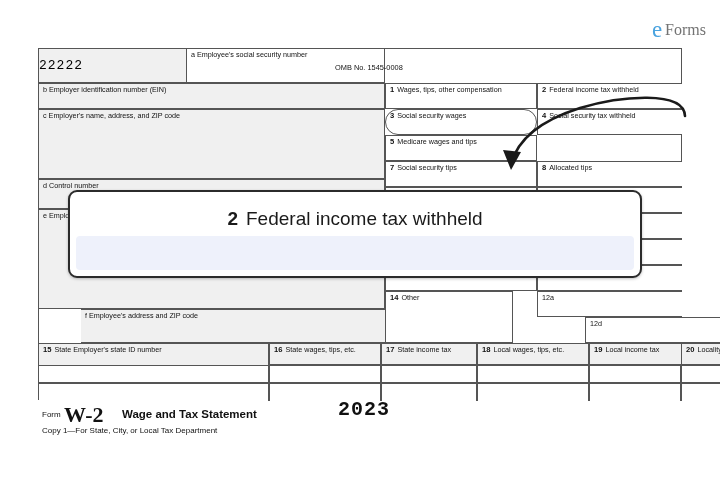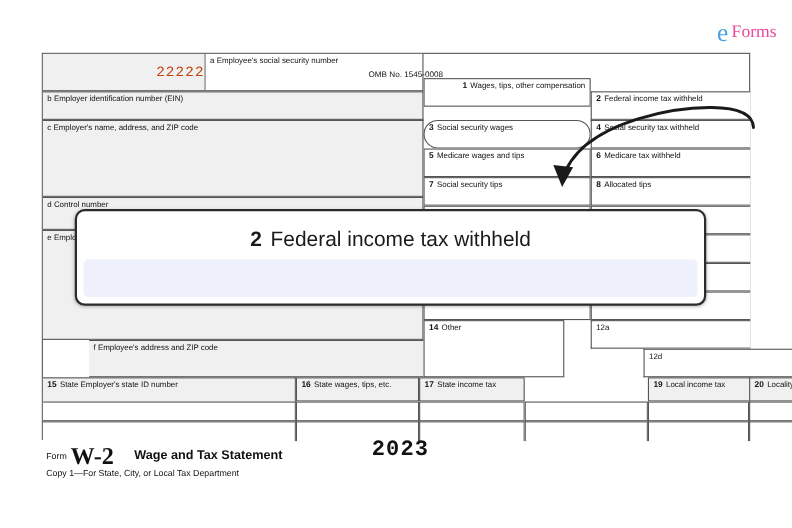--- a/index.html
+++ b/index.html
@@ -42,21 +42,21 @@
 
   .ctrlnum{
     position:absolute;
     left:0;top:0;width:148px;height:34px;
     border:1px solid #555;border-left:0;border-top:0;
     box-sizing:border-box;background:#f0f0f0;
   }
   .ctrlnum .val{
     font-family:"Liberation Mono", monospace;
     font-size:13px;letter-spacing:1px;
-    text-align:right;line-height:34px;color:#c2410c;
+    text-align:left;line-height:34px;color:#000000;
   }
 
   .omb{
     position:absolute;left:296px;top:14px;
     font-size:7.4px;color:#111;
   }
 
   
   .footer{
     position:absolute;left:38px;top:404px;width:644px;height:52px;
@@ -86,21 +86,21 @@
   
   .logo{
     position:absolute;right:14px;top:18px;
     display:flex;align-items:center;gap:3px;
   }
   .logo .e{
     font-size:23px;color:#4aa3df;font-weight:normal;
     font-family:"Liberation Serif", serif;line-height:1;
   }
   .logo .forms{
-    font-size:16px;color:#ec4899;
+    font-size:16px;color:#737373;
     font-family:"Liberation Serif", serif;line-height:1;
   }
 
   
   .callout{
     position:absolute;
     left:68px;top:190px;
     width:574px;height:88px;
     background:#ffffff;
     border:2px solid #2b2b2b;
@@ -155,39 +155,36 @@
     </div>
 
     <div class="cell shade" style="left:0;top:160px;width:346px;height:100px;border-left:0;">
       <span class="lbl">e  Employee's first name and initial</span>
     </div>
 
     <div class="cell shade" style="left:0;top:260px;width:346px;height:34px;border-left:0;margin-left:42px;">
       <span class="lbl">f  Employee's address and ZIP code</span>
     </div>
 
-    <div class="cell plain" style="left:346px;top:22px;width:152px;height:26px;text-align:right;">
+    <div class="cell plain" style="left:346px;top:34px;width:152px;height:26px;">
       <span class="lbl"><span class="num">1</span><span>Wages, tips, other compensation</span></span>
     </div>
     <div class="cell plain" style="left:498px;top:34px;width:145px;height:26px;border-right:0;">
       <span class="lbl"><span class="num">2</span><span>Federal income tax withheld</span></span>
     </div>
 
     <div class="cell plain" style="left:346px;top:60px;width:152px;height:26px;border-radius:13px;">
       <span class="lbl"><span class="num">3</span><span>Social security wages</span></span>
     </div>
     <div class="cell plain" style="left:498px;top:60px;width:145px;height:26px;border-right:0;">
       <span class="lbl"><span class="num">4</span><span>Social security tax withheld</span></span>
     </div>
 
     <div class="cell plain" style="left:346px;top:86px;width:152px;height:26px;">
       <span class="lbl"><span class="num">5</span><span>Medicare wages and tips</span></span>
-    </div>
-    <div class="cell plain" style="left:498px;top:86px;width:145px;height:26px;border-right:0;">
-      <span class="lbl"><span class="num">6</span><span>Medicare tax withheld</span></span>
     </div>
 
     <div class="cell plain" style="left:346px;top:112px;width:152px;height:26px;">
       <span class="lbl"><span class="num">7</span><span>Social security tips</span></span>
     </div>
     <div class="cell plain" style="left:498px;top:112px;width:145px;height:26px;border-right:0;">
       <span class="lbl"><span class="num">8</span><span>Allocated tips</span></span>
     </div>
 
     <div class="cell plain" style="left:346px;top:138px;width:152px;height:26px;"></div>
@@ -214,20 +211,23 @@
     </div>
 
     <div class="cell shade" style="left:0;top:294px;width:230px;height:24px;border-left:0;">
       <span class="lbl"><span class="num">15</span><span>State    Employer's state ID number</span></span>
     </div>
     <div class="cell shade" style="left:230px;top:294px;width:112px;height:22px;">
       <span class="lbl"><span class="num">16</span><span>State wages, tips, etc.</span></span>
     </div>
     <div class="cell shade" style="left:342px;top:294px;width:96px;height:22px;">
       <span class="lbl"><span class="num">17</span><span>State income tax</span></span>
+    </div>
+    <div class="cell shade" style="left:438px;top:294px;width:112px;height:22px;">
+      <span class="lbl"><span class="num">18</span><span>Local wages, tips, etc.</span></span>
     </div>
     <div class="cell shade" style="left:550px;top:294px;width:96px;height:22px;">
       <span class="lbl"><span class="num">19</span><span>Local income tax</span></span>
     </div>
     <div class="cell shade" style="left:642px;top:294px;width:60px;height:22px;border-right:0;">
       <span class="lbl"><span class="num">20</span><span>Locality name</span></span>
     </div>
 
     <div class="cell plain" style="left:0;top:316px;width:230px;height:18px;border-left:0;"></div>
     <div class="cell plain" style="left:230px;top:316px;width:112px;height:18px;"></div>

